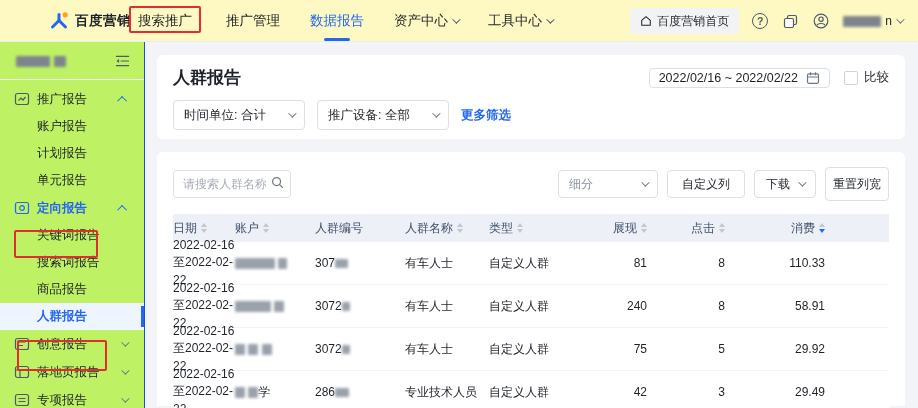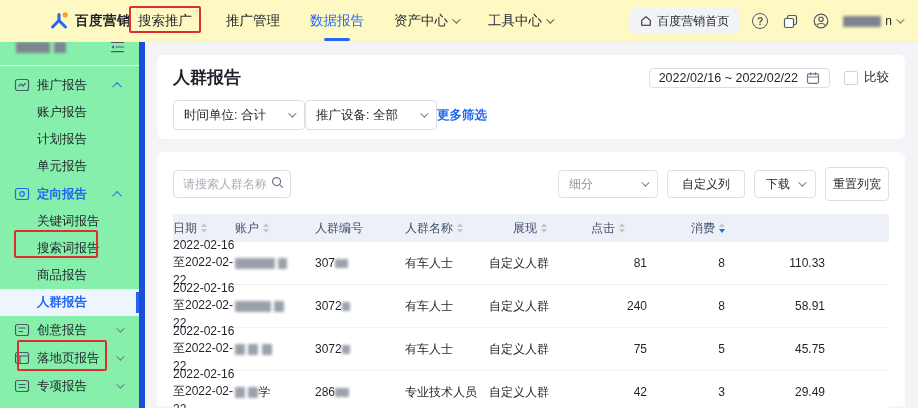--- a/index.html
+++ b/index.html
@@ -23,21 +23,21 @@
   
   .chev { display:inline-block; width:7px; height:7px; border-right:1.4px solid #6b7785; border-bottom:1.4px solid #6b7785; transform:rotate(45deg) translateY(-2px); }
   .chev.up { transform:rotate(-135deg) translateY(-2px); border-color:#2468f2; }
   .chev.small { width:6px; height:6px; }
 
   
   .blur { display:inline-block; height:11px; background:#9aa1ab; border-radius:1px; filter:blur(1.6px); vertical-align:middle; }
   .blur.dark { background:#7d848e; }
 
   
-  .sidebar { position:absolute; top:28px; left:0; width:145px; bottom:0; background:#86efac; border-right:6px solid #1d4ed8; z-index:4; }
+  .sidebar { position:absolute; top:42px; left:0; width:145px; bottom:0; background:#bef264; border-right:1px solid #1d4ed8; z-index:4; }
   .side-header { height:38px; display:flex; align-items:center; justify-content:space-between; padding:0 14px 0 16px; border-bottom:1px solid #f0f1f3; }
   .side-menu { padding-top:5px; }
   .menu-item { position:relative; display:flex; align-items:center; height:27px; font-size:12.5px; color:#1f2329; cursor:pointer; }
   .menu-item.group { height:28px; }
   .menu-item .mi-icon { position:absolute; left:14px; width:16px; height:16px; color:#4e5969; }
   .menu-item .mi-label { position:absolute; left:37px; white-space:nowrap; }
   .menu-item .mi-chev { position:absolute; right:17px; }
   .menu-item.group-active .mi-label { color:#2468f2; font-weight:bold; }
   .menu-item.selected { background:#eef5ff; }
   .menu-item.selected .mi-label { color:#2468f2; font-weight:bold; }
@@ -46,21 +46,21 @@
   
   .main { position:absolute; left:145px; top:42px; right:0; bottom:0; background:#f2f4f8; }
   .card { background:#fff; border-radius:6px; margin:0 13px 0 12px; }
   .card1 { margin-top:13px; height:84px; padding:11px 16px 0; }
   .card1-top { display:flex; align-items:center; justify-content:space-between; }
   .page-title { font-size:17px; font-weight:bold; color:#1d2129; }
   .date-wrap { display:flex; align-items:center; gap:14px; }
   .date-box { display:flex; align-items:center; gap:8px; height:20px; border:1px solid #dcdfe6; border-radius:4px; padding:0 9px; font-size:12.5px; color:#1d2129; cursor:pointer; }
   .compare { display:flex; align-items:center; gap:6px; font-size:12.5px; color:#1f2329; }
   .checkbox { width:14px; height:14px; border:1px solid #d0d3d9; border-radius:2px; background:#fff; cursor:pointer; }
-  .filters { display:flex; align-items:center; margin-top:11px; }
+  .filters { display:flex; align-items:center; gap:12px; margin-top:11px; }
   .select { display:flex; align-items:center; justify-content:space-between; width:132px; height:30px; border:1px solid #dcdfe6; border-radius:4px; padding:0 10px; font-size:12.5px; color:#1f2329; background:#fff; cursor:pointer; }
   .link { font-size:12.5px; color:#2468f2; font-weight:bold; cursor:pointer; }
 
   .card2 { margin-top:13px; height:254px; padding:15px 16px 0; border-radius:6px 6px 0 0; }
   .toolbar { display:flex; align-items:center; }
   .search-box { position:relative; width:118px; height:28px; }
   .search-box input { width:100%; height:100%; border:1px solid #dcdfe6; border-radius:4px; padding:0 24px 0 9px; font-size:12px; color:#1f2329; outline:none; font-family:inherit; }
   .search-box input::placeholder { color:#a9aeb8; }
   .search-icon { position:absolute; right:7px; top:6px; color:#6b7785; }
   .toolbar-right { margin-left:auto; display:flex; align-items:center; gap:9px; }
@@ -303,20 +303,27 @@
           <div class="cell c-id">
               <span>人群编号</span>
             </div>
           <div class="cell c-name">
               <span>人群名称</span>
               <span class="carets">
                 <span class="car-up"></span>
                 <span class="car-dn"></span>
               </span>
             </div>
+          <div class="cell c-type">
+              <span>类型</span>
+              <span class="carets">
+                <span class="car-up"></span>
+                <span class="car-dn"></span>
+              </span>
+            </div>
           <div class="cell c-imp">
               <span>展现</span>
               <span class="carets">
                 <span class="car-up"></span>
                 <span class="car-dn"></span>
               </span>
             </div>
           <div class="cell c-clk">
               <span>点击</span>
               <span class="carets">
@@ -374,21 +381,21 @@
             </div>
           <div class="cell c-acct"><span class="blur" style="width:10px"></span>&nbsp;<span class="blur" style="width:10px"></span>&nbsp;<span class="blur" style="width:10px"></span></div>
           <div class="cell c-id">
               <span>3072</span>
               <span class="blur" style="width:8px;height:9px"></span>
             </div>
           <div class="cell c-name">有车人士</div>
           <div class="cell c-type">自定义人群</div>
           <div class="cell c-imp">75</div>
           <div class="cell c-clk">5</div>
-          <div class="cell c-cost">45.75</div>
+          <div class="cell c-cost">29.92</div>
           <div class="cell c-fill"></div>
         </div>
 
         <div class="trow">
           <div class="cell c-date">
               <span class="date-text">2022-02-16至2022-02-22</span>
             </div>
           <div class="cell c-acct"><span class="blur" style="width:10px"></span>&nbsp;<span class="blur" style="width:10px"></span><span>学</span></div>
           <div class="cell c-id">
               <span>286</span>

